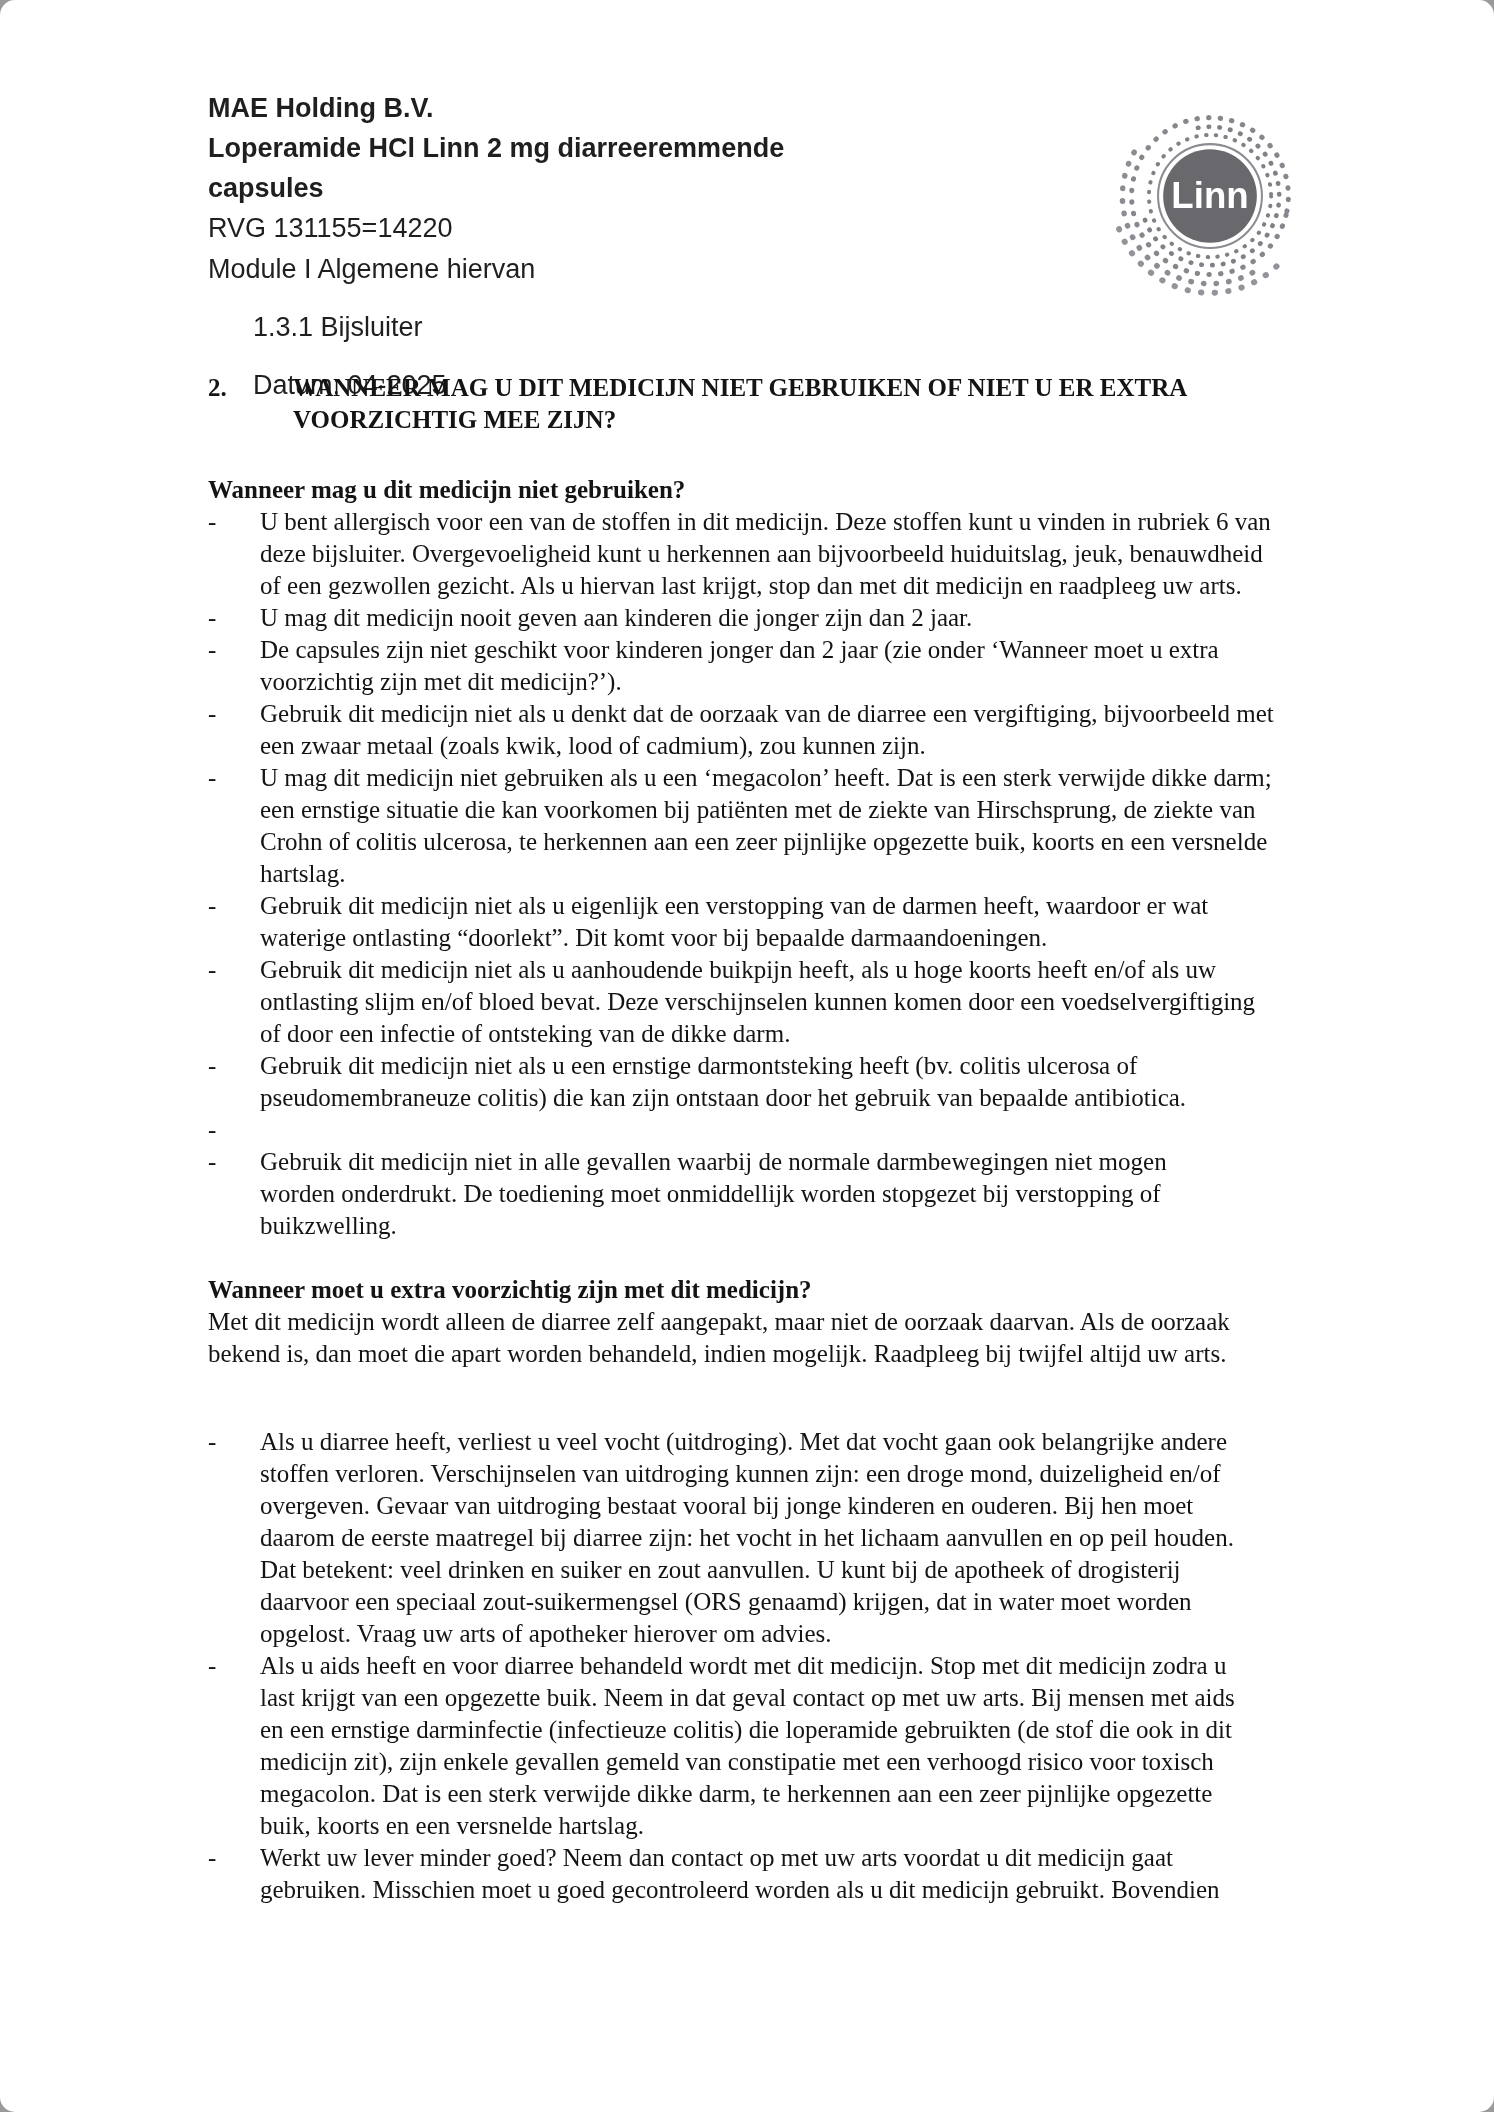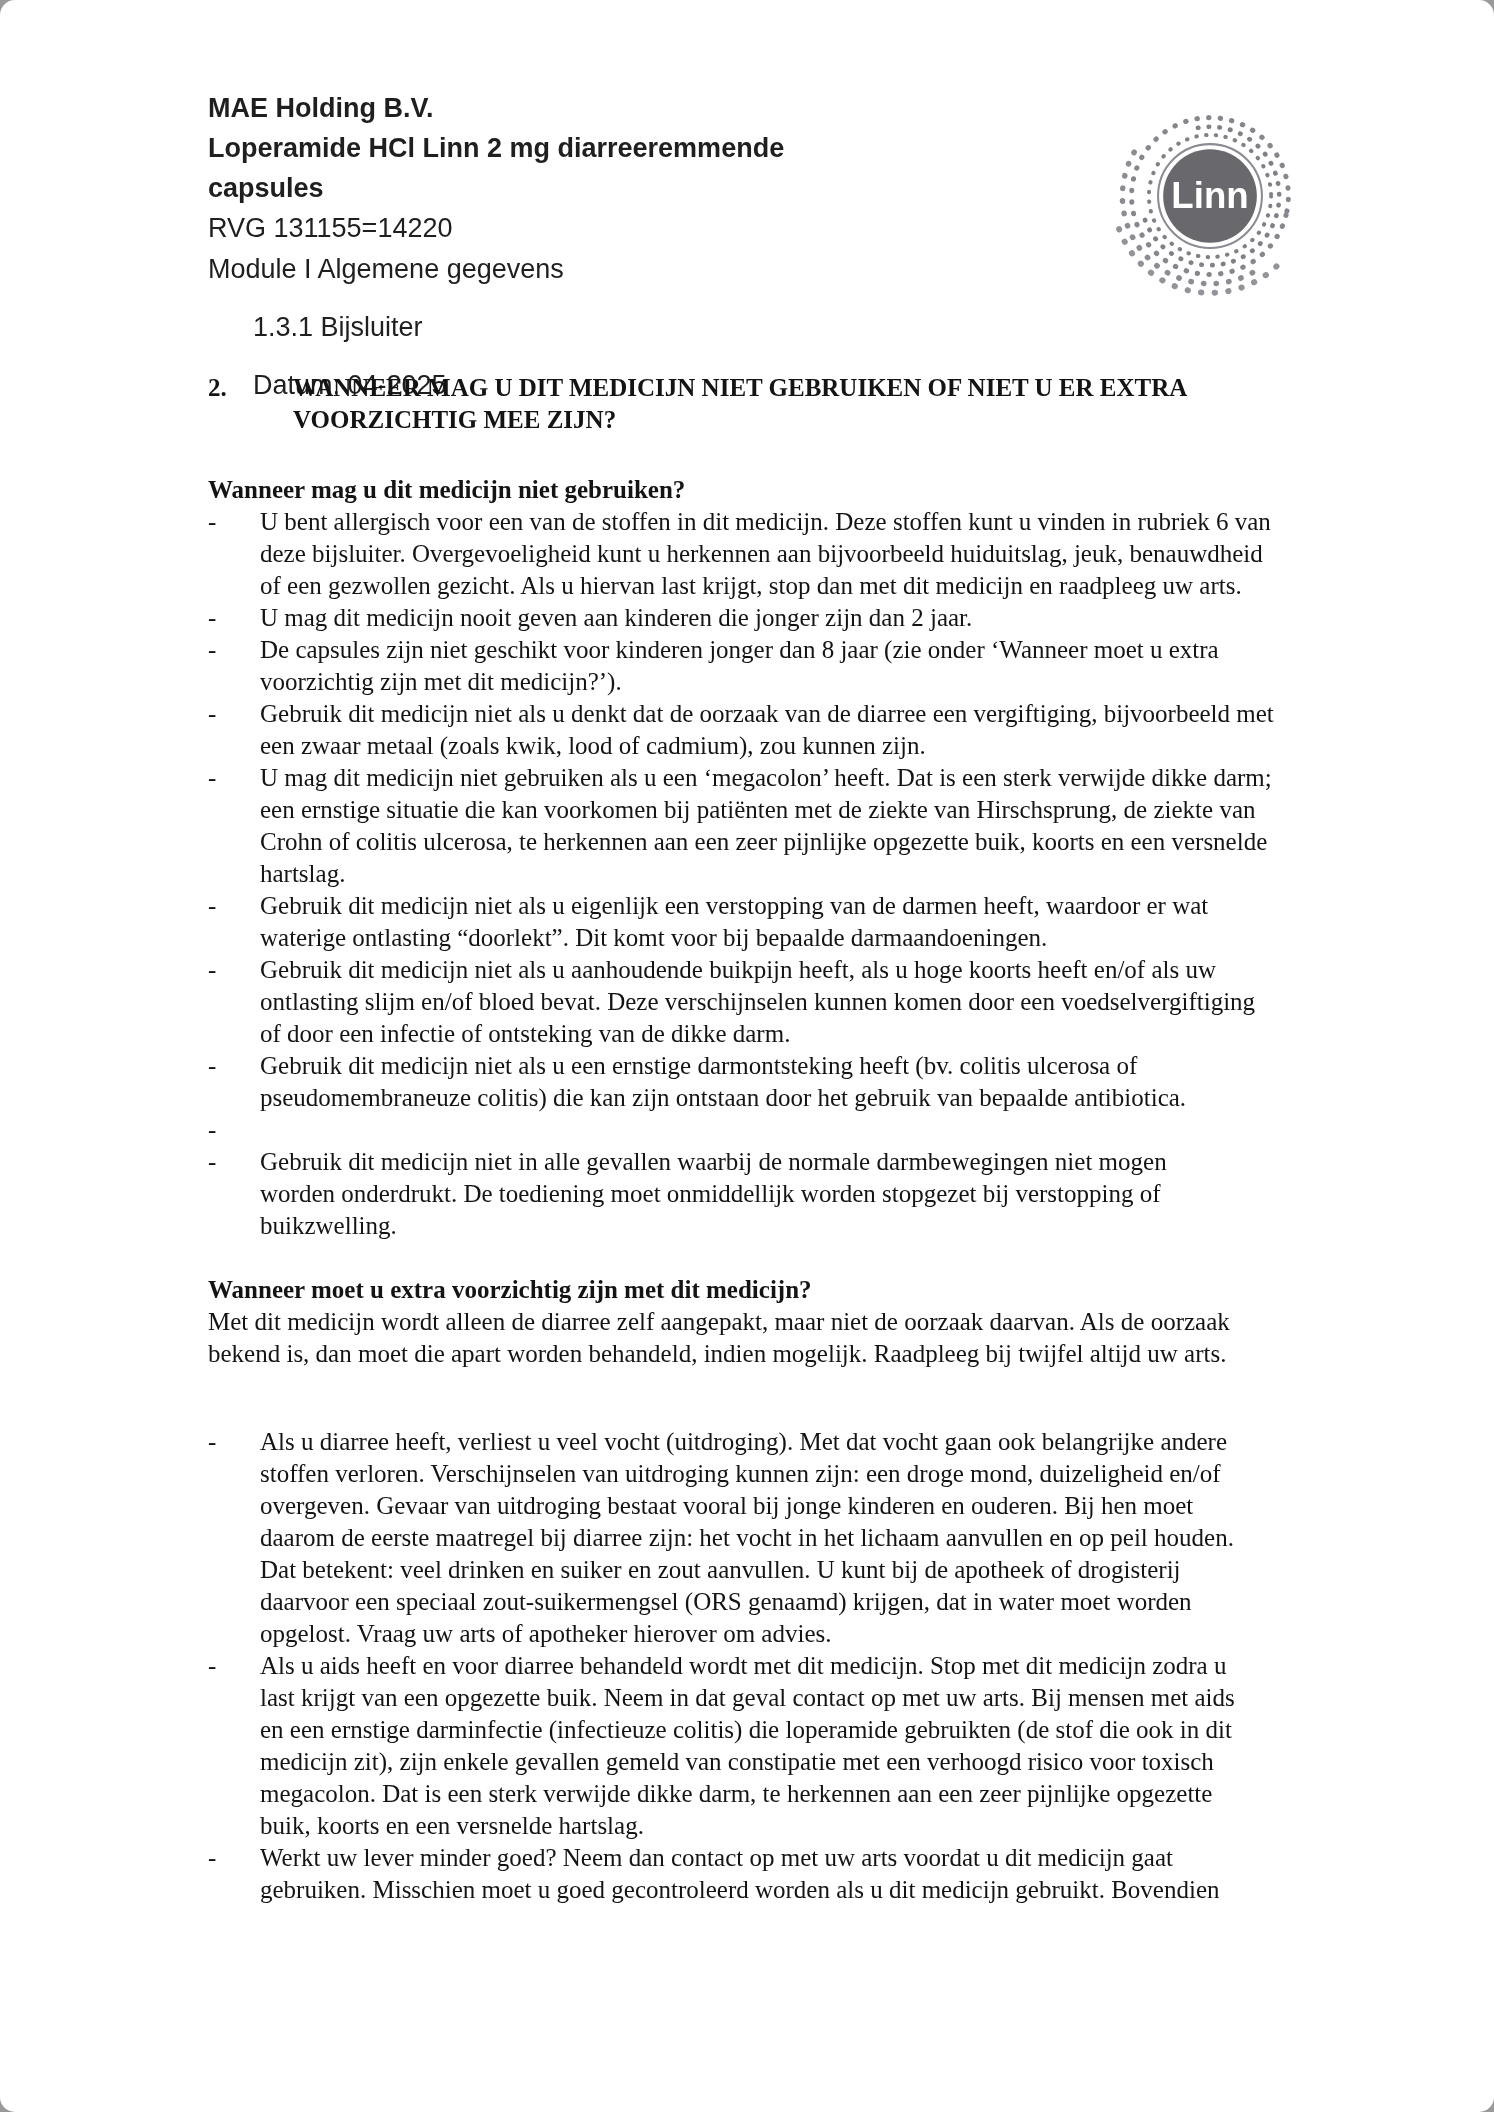--- a/index.html
+++ b/index.html
@@ -50,21 +50,21 @@
 </head>
 <body>
 
 <div class="page">
 
   <div class="header">
     <div class="company">MAE Holding B.V.</div>
     <div class="product">Loperamide HCl Linn 2 mg diarreeremmende
 capsules</div>
     <div class="rvg">RVG 131155=14220</div>
-    <div class="module-block"><span>Module I Algemene gegevens</span><br>
+    <div class="module-block"><span>Module I Algemene hiervan</span><br>
       <span>1.3.1 Bijsluiter</span><br>
       <span>Datum: 04-2025</span>
     </div>
   </div>
 
   <svg class="logo" viewBox="0 0 220 220" aria-hidden="true">
     <g fill="none" stroke="#808087" stroke-linecap="round">
       <circle cx="110" cy="112" r="60" stroke-width="4" stroke-dasharray="0.4 9.2"></circle>
       <path d="M 98.2 45 A 68 68 0 1 1 46.1 135.3" stroke-width="4.6" stroke-dasharray="0.4 10.2"></path>
       <circle cx="110" cy="112" r="77" stroke-width="5" stroke-dasharray="0.4 11" transform="rotate(14 110 112)" opacity="0.95"></circle>
@@ -92,21 +92,21 @@
         <div class="btext">U bent allergisch voor een van de stoffen in dit medicijn. Deze stoffen kunt u vinden in rubriek 6 van
 deze bijsluiter. Overgevoeligheid kunt u herkennen aan bijvoorbeeld huiduitslag, jeuk, benauwdheid
 of een gezwollen gezicht. Als u hiervan last krijgt, stop dan met dit medicijn en raadpleeg uw arts.</div>
       </div>
       <div class="bullet-row">
         <div class="dash">-</div>
         <div class="btext">U mag dit medicijn nooit geven aan kinderen die jonger zijn dan 2 jaar.</div>
       </div>
       <div class="bullet-row">
         <div class="dash">-</div>
-        <div class="btext">De capsules zijn niet geschikt voor kinderen jonger dan 8 jaar (zie onder ‘Wanneer moet u extra
+        <div class="btext">De capsules zijn niet geschikt voor kinderen jonger dan 2 jaar (zie onder ‘Wanneer moet u extra
 voorzichtig zijn met dit medicijn?’).</div>
       </div>
       <div class="bullet-row">
         <div class="dash">-</div>
         <div class="btext">Gebruik dit medicijn niet als u denkt dat de oorzaak van de diarree een vergiftiging, bijvoorbeeld met
 een zwaar metaal (zoals kwik, lood of cadmium), zou kunnen zijn.</div>
       </div>
       <div class="bullet-row">
         <div class="dash">-</div>
         <div class="btext">U mag dit medicijn niet gebruiken als u een ‘megacolon’ heeft. Dat is een sterk verwijde dikke darm;

